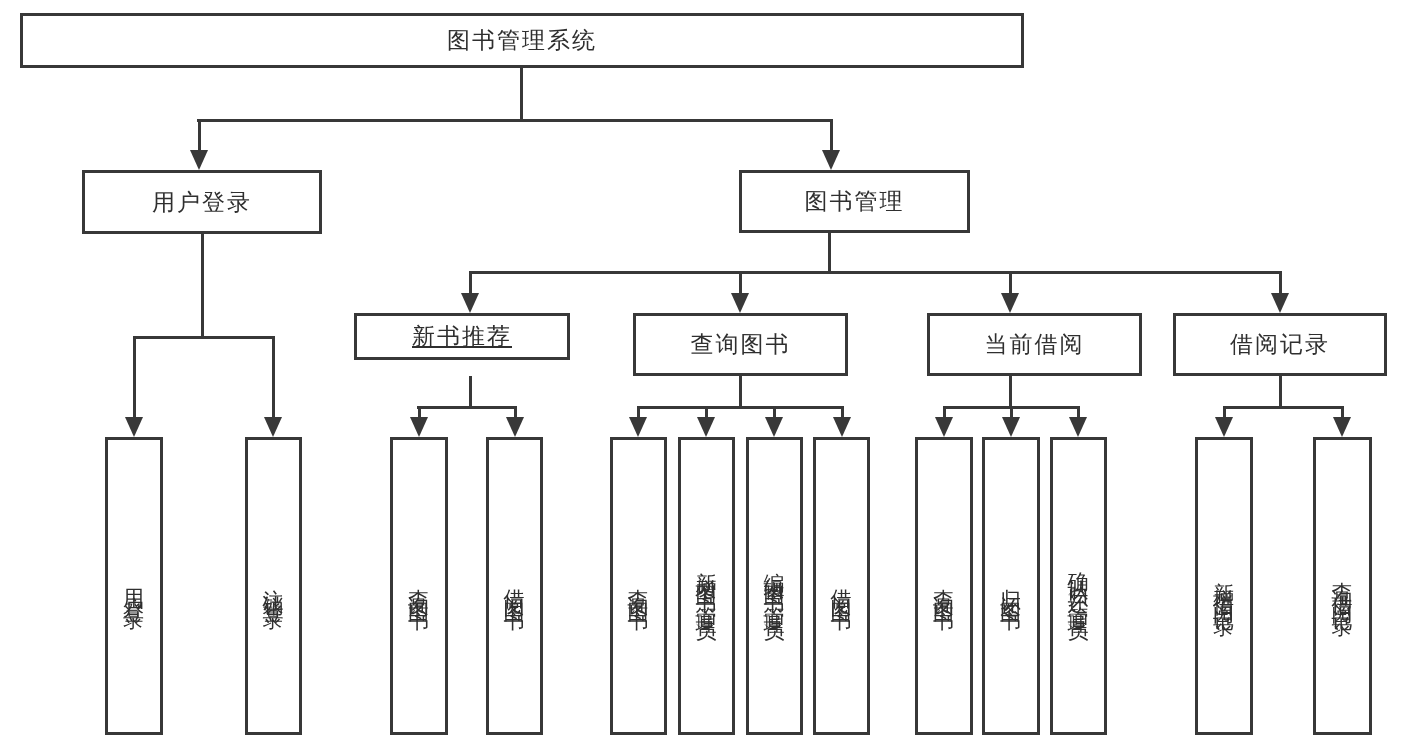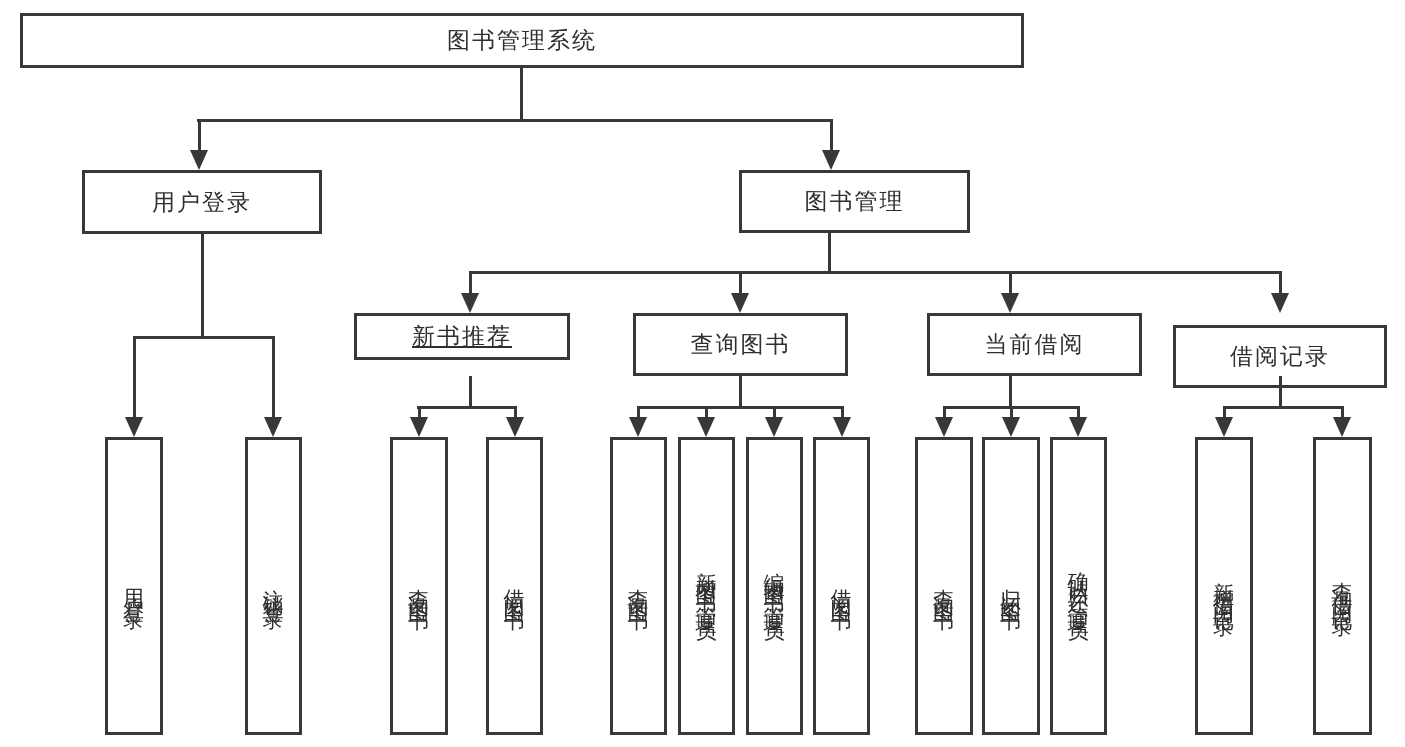--- a/index.html
+++ b/index.html
@@ -94,21 +94,21 @@
   <div class="vline" style="left:739px; top:271px; height:24px;"></div>
   <div class="ahead" style="left:731px; top:293px;"></div>
   <div class="vline" style="left:1009px; top:271px; height:24px;"></div>
   <div class="ahead" style="left:1001px; top:293px;"></div>
   <div class="vline" style="left:1279px; top:271px; height:24px;"></div>
   <div class="ahead" style="left:1271px; top:293px;"></div>
 
   <div class="box hbox" style="left:354px; top:313px; width:216px; height:47px;text-decoration:underline;">新书推荐</div>
   <div class="box hbox" style="left:633px; top:313px; width:215px; height:63px;">查询图书</div>
   <div class="box hbox" style="left:903px; top:313px; width:215px; height:63px;margin-left:24px;">当前借阅</div>
-  <div class="box hbox" style="left:1173px; top:313px; width:214px; height:63px;margin-top:12px;">借阅记录</div>
+  <div class="box hbox" style="left:1173px; top:313px; width:214px; height:63px;">借阅记录</div>
 
   <div class="vline" style="left:469px; top:376px; height:30px;"></div>
   <div class="hline" style="left:417px; top:406px; width:100px;"></div>
   <div class="vline" style="left:418px; top:406px; height:13px;"></div>
   <div class="ahead" style="left:410px; top:417px;"></div>
   <div class="vline" style="left:514px; top:406px; height:13px;"></div>
   <div class="ahead" style="left:506px; top:417px;"></div>
 
   <div class="vline" style="left:739px; top:376px; height:30px;"></div>
   <div class="hline" style="left:637px; top:406px; width:206px;"></div>

